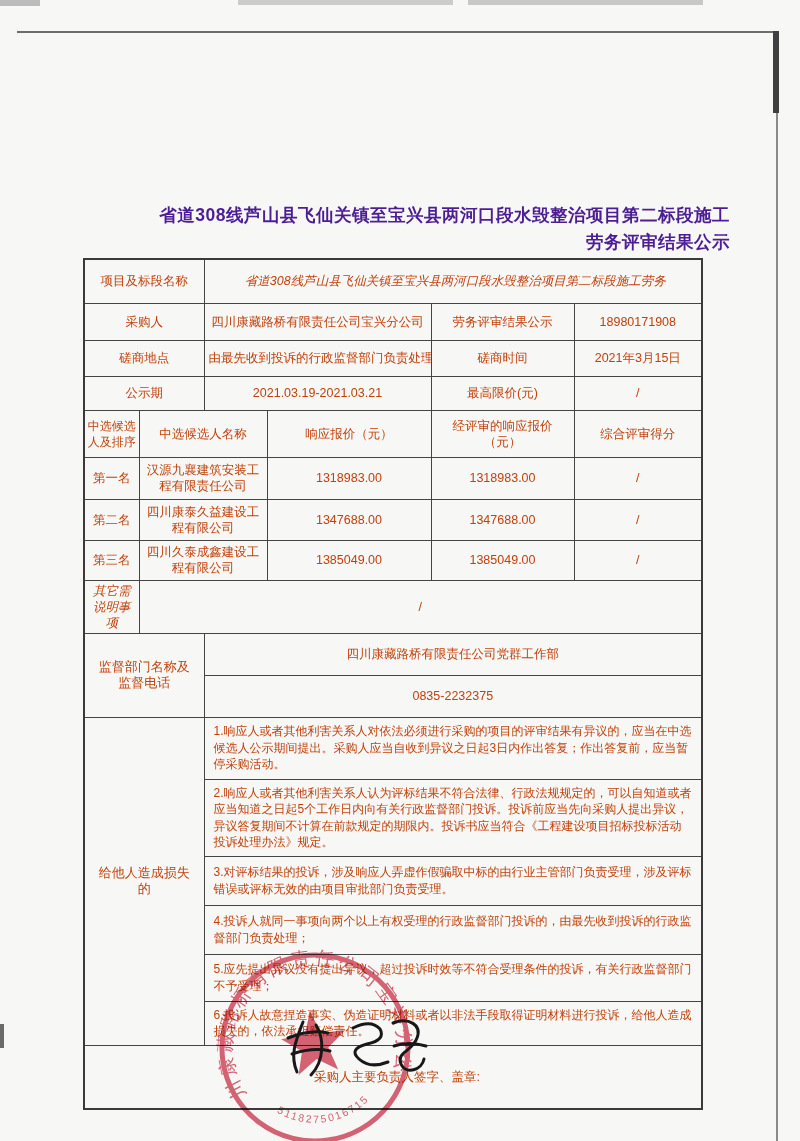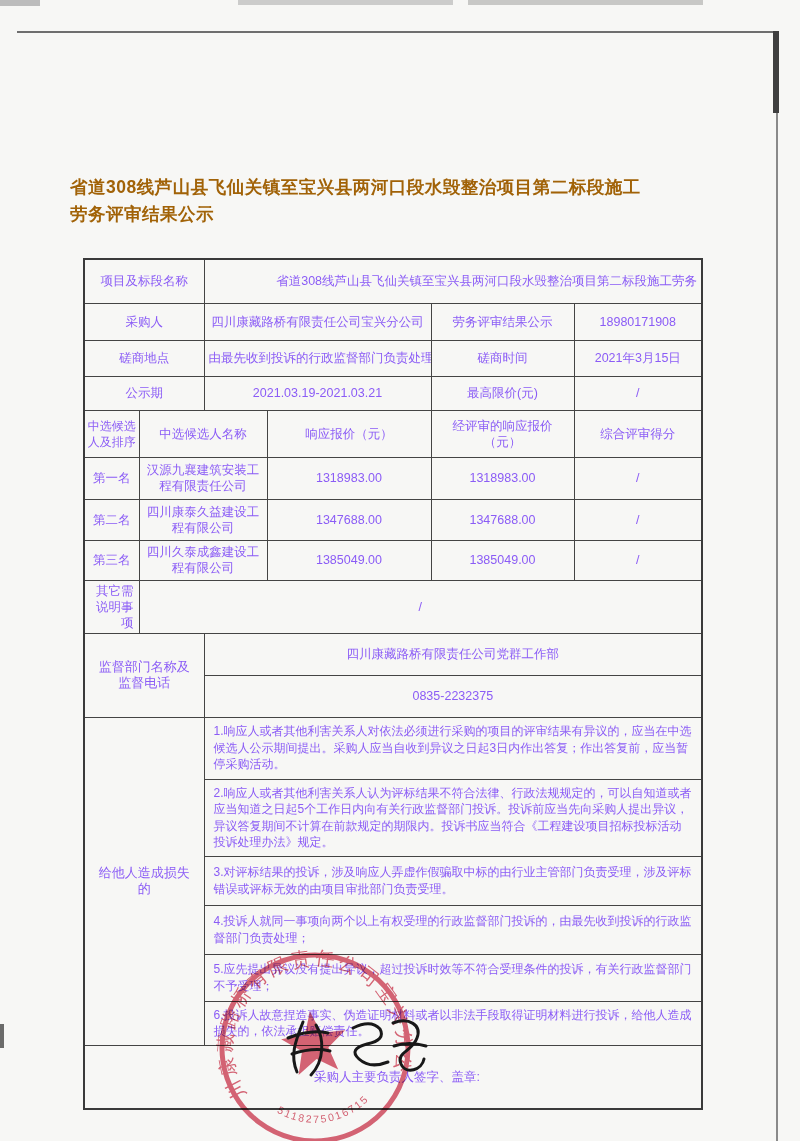--- a/index.html
+++ b/index.html
@@ -18,38 +18,38 @@
   .scan-top-line{position:absolute;left:17px;top:31px;width:761px;height:2px;background:#6e6e6e;}
   .scan-right-line{position:absolute;left:776px;top:31px;width:2px;height:1110px;background:#8a8a8a;}
   .scan-right-thick{position:absolute;left:773px;top:31px;width:6px;height:82px;background:#3f3f3f;}
   .smudge{position:absolute;background:#8d8d8d;}
   .smudge.s1{left:0;top:0;width:40px;height:6px;opacity:.55;}
   .smudge.s2{left:238px;top:0;width:215px;height:5px;opacity:.4;}
   .smudge.s3{left:468px;top:0;width:235px;height:5px;opacity:.45;}
   .smudge.s4{left:0;top:1024px;width:4px;height:24px;opacity:.8;background:#474747;}
 
   .doc-title{
-    position:absolute;left:70px;top:174px;width:660px;margin:0;
+    position:absolute;left:70px;top:202px;width:660px;margin:0;
     font-size:17.5px;font-weight:bold;line-height:27px;
-    text-align:left;letter-spacing:.5px;color:#a16207;
+    text-align:right;letter-spacing:.5px;color:#4c1d95;
   }
 
   table.doc-table{
     position:absolute;left:83px;top:258px;width:620px;
     border-collapse:collapse;table-layout:fixed;
-    font-size:12.5px;color:#8b5cf6;
+    font-size:12.5px;color:#c2410c;
     border:2px solid #3a3a3a;
   }
   .doc-table td{
     border:1.5px solid #444;
     text-align:center;vertical-align:middle;
     padding:2px 4px;line-height:16px;
     overflow:hidden;
   }
-  .doc-table td.left{text-align:right;padding-left:9px;}
+  .doc-table td.left{text-align:center;padding-left:9px;font-style:italic;}
   .doc-table td.nowrap{white-space:nowrap;}
   .doc-table td.lbl{padding:2px 6px;}
   .doc-table td.sup-lbl{font-size:13px;padding:6px 8px;}
   .doc-table td.item{
     text-align:left;vertical-align:middle;
     padding:5px 9px;font-size:12px;line-height:16.5px;
   }
   .doc-table td.sig{text-align:center;padding-left:12px;font-size:12.5px;}
 
   .stamp-wrap{

